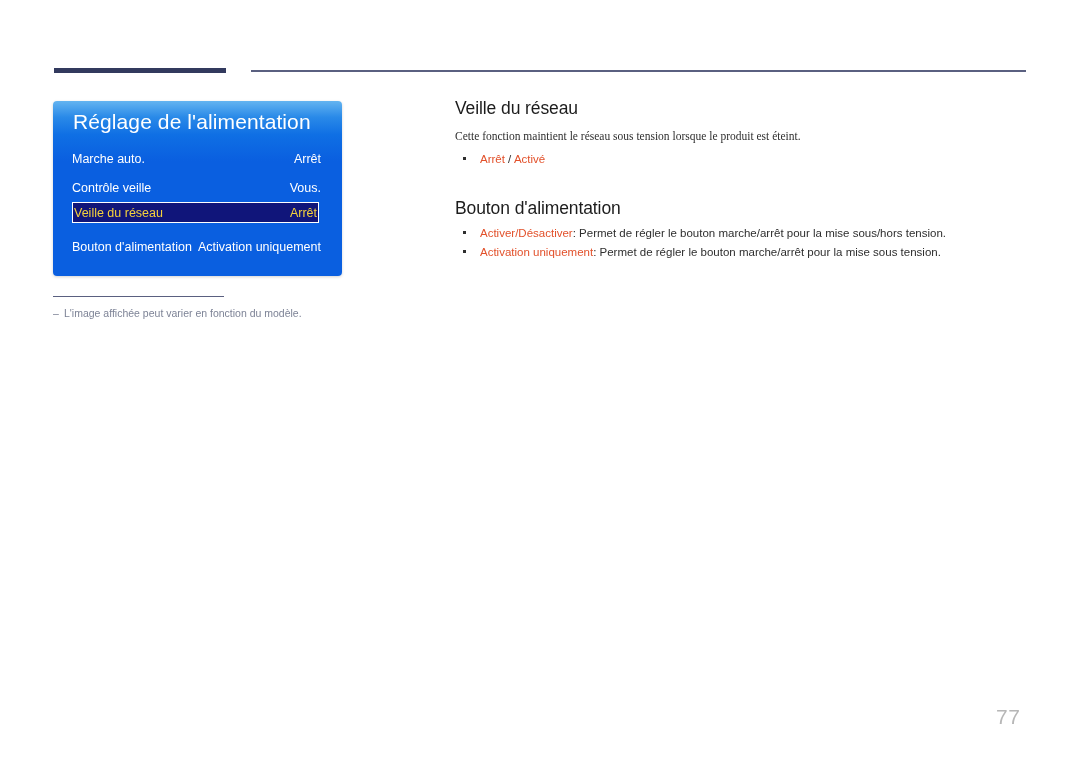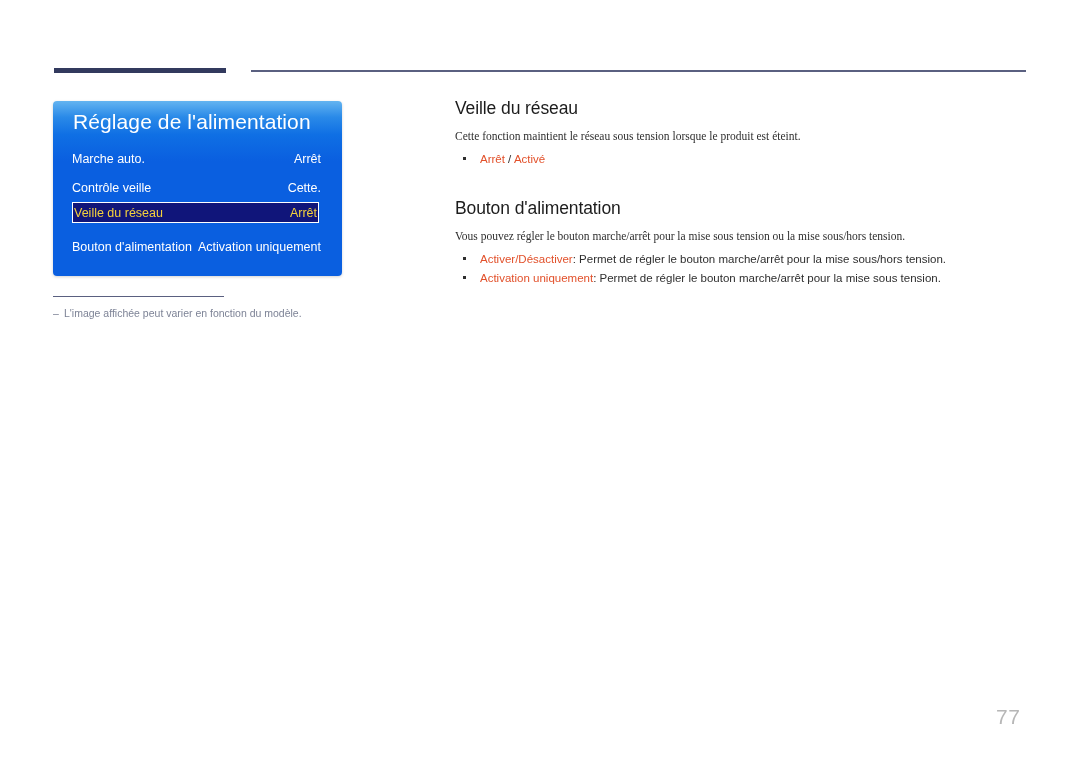--- a/index.html
+++ b/index.html
@@ -195,21 +195,21 @@
 <div id="osd-panel">
   <div class="osd-title">Réglage de l'alimentation</div>
 
   <div class="osd-row r1">
     <span class="osd-row-label">Marche auto.</span>
     <span class="osd-row-value">Arrêt</span>
   </div>
 
   <div class="osd-row r2">
     <span class="osd-row-label">Contrôle veille</span>
-    <span class="osd-row-value">Cette.</span>
+    <span class="osd-row-value">Vous.</span>
   </div>
 
   <div class="osd-row-selected">
     <span class="osd-row-label">Veille du réseau</span>
     <span class="osd-row-value">Arrêt</span>
   </div>
 
   <div class="osd-row r4">
     <span class="osd-row-label">Bouton d'alimentation</span>
     <span class="osd-row-value">Activation uniquement</span>
@@ -227,21 +227,20 @@
 
   <h2 class="sec-heading h-first">Veille du réseau</h2>
   <p class="sec-intro">Cette fonction maintient le réseau sous tension lorsque le produit est éteint.</p>
   <ul class="bullets">
     <li>
       <span class="bullet-dot"></span><span class="hl">Arrêt</span><span class="sep"> / </span><span class="hl">Activé</span>
     </li>
   </ul>
 
   <h2 class="sec-heading h-second">Bouton d'alimentation</h2>
-  <p class="sec-intro">Vous pouvez régler le bouton marche/arrêt pour la mise sous tension ou la mise sous/hors tension.</p>
   <ul class="bullets">
     <li>
       <span class="bullet-dot"></span><span class="hl">Activer/Désactiver</span><span>: Permet de régler le bouton marche/arrêt pour la mise sous/hors tension.</span>
     </li>
     <li>
       <span class="bullet-dot"></span><span class="hl">Activation uniquement</span><span>: Permet de régler le bouton marche/arrêt pour la mise sous tension.</span>
     </li>
   </ul>
 
 </div>

